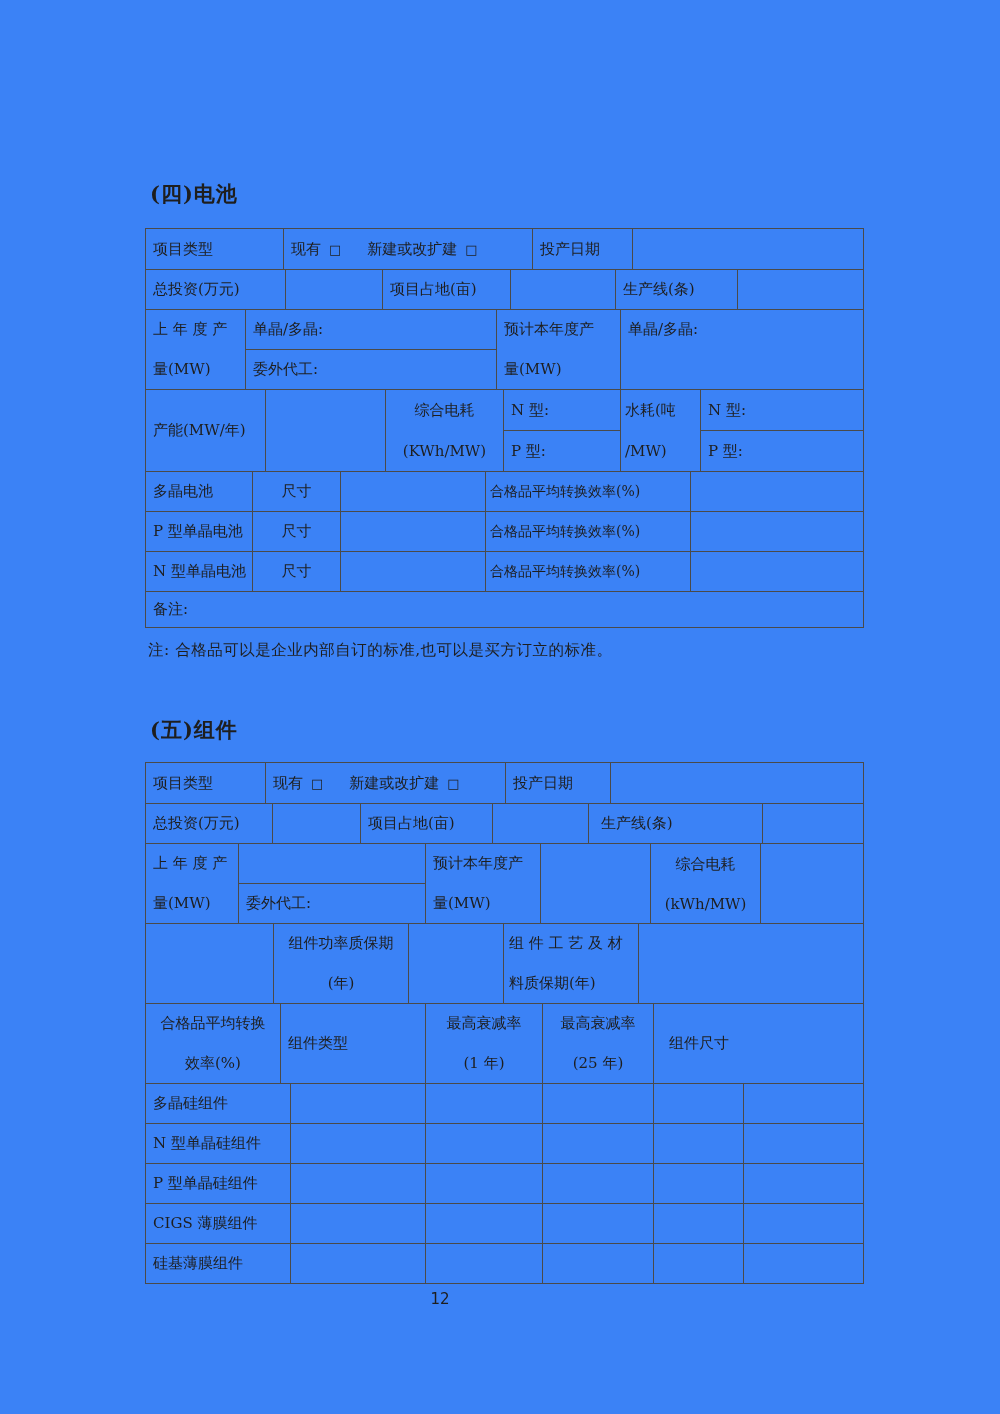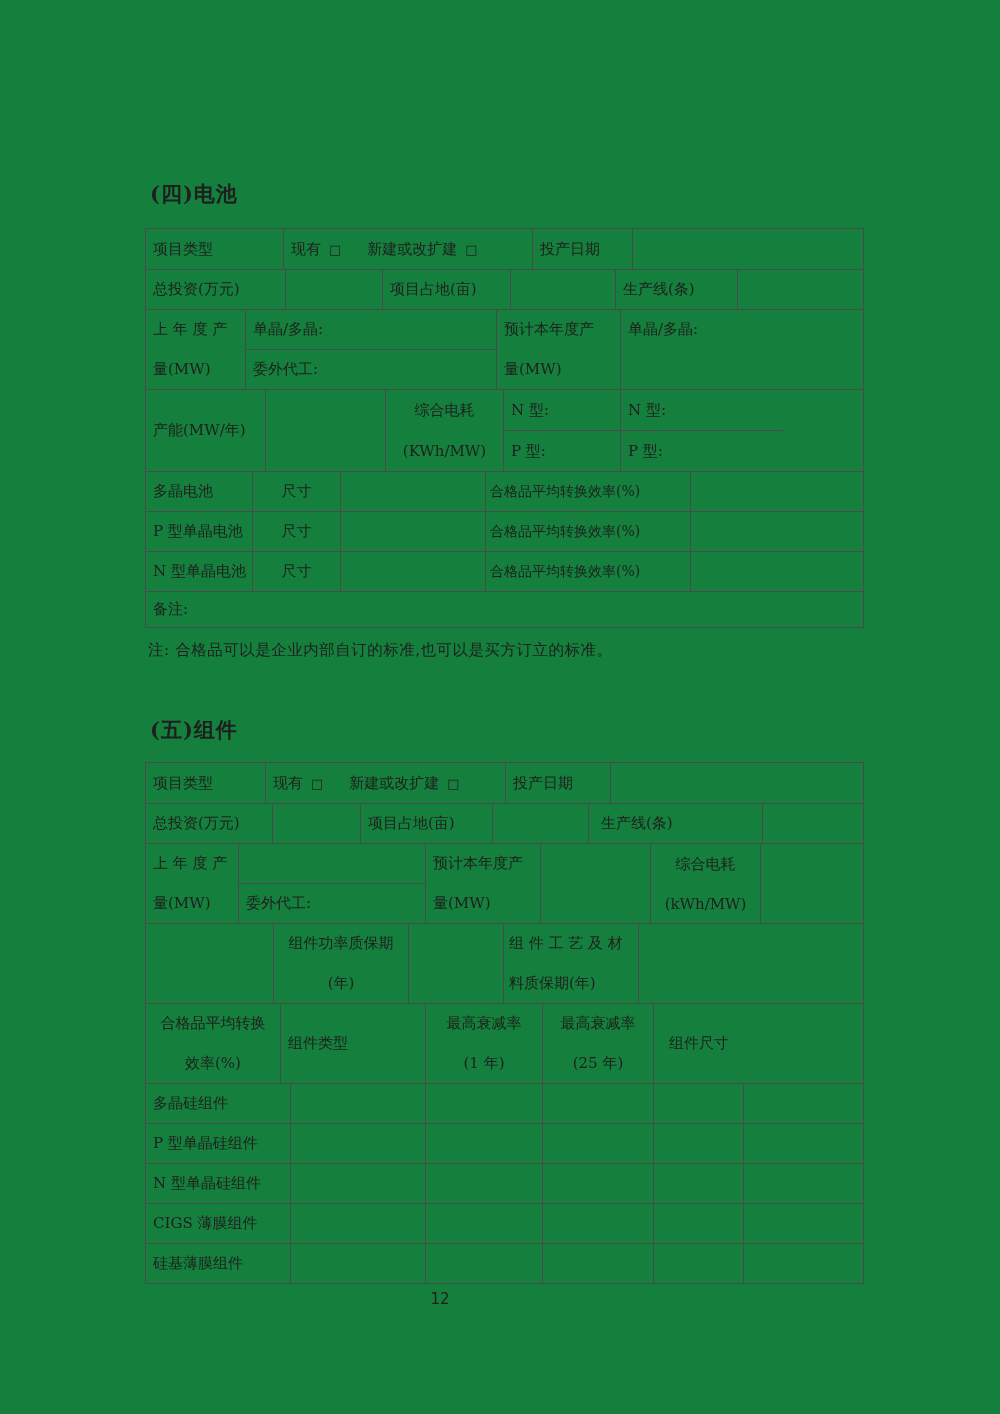--- a/index.html
+++ b/index.html
@@ -1,19 +1,19 @@
 <!DOCTYPE html>
 <html><head>
 <meta charset="utf-8">
 <style>
   :root{ --bc:#4a4a4a; --tc:#1e1e1e; }
   html,body{margin:0;padding:0;}
   body{background:#e9e9e9;}
   .page{
-    position:relative; width:1000px; height:1414px; background:#15803d;
+    position:relative; width:1000px; height:1414px; background:#3b82f6;
     font-family:"DejaVu Serif","Liberation Serif",serif;
     color:var(--tc); font-size:15px; overflow:hidden; margin:0 auto;
   }
   .sec-title{ position:absolute; font-size:21px; font-weight:bold; letter-spacing:1px; }
   .tbl{ position:absolute; width:717px; border:1px solid var(--bc); box-sizing:content-box; }
   .row{ display:flex; width:717px; box-sizing:border-box; }
   .row + .row{ border-top:1px solid var(--bc); }
   .h40{height:40px} .h36{height:36px} .h80{height:80px} .h82{height:82px}
   .c{
     box-sizing:border-box; border-right:1px solid var(--bc);
@@ -84,20 +84,24 @@
       <div class="c" style="width:120px">产能(MW/年)</div>
       <div class="c" style="width:120px"></div>
       <div class="c twoc" style="width:118px">
         <span>综合电耗</span>
         <span>(KWh/MW)</span>
       </div>
       <div class="stack" style="width:117px">
         <div class="sub">N 型:</div>
         <div class="sub">P 型:</div>
       </div>
+      <div class="c two" style="width:80px;padding-left:4px">
+        <span>水耗(吨</span>
+        <span>/MW)</span>
+      </div>
       <div class="stack" style="width:162px">
         <div class="sub">N 型:</div>
         <div class="sub">P 型:</div>
       </div>
     </div>
 
     <div class="row h40">
       <div class="c" style="width:107px">多晶电池</div>
       <div class="c center" style="width:88px">尺寸</div>
       <div class="c" style="width:145px"></div>
@@ -206,36 +210,36 @@
 
     <div class="row h40">
       <div class="c" style="width:145px">多晶硅组件</div>
       <div class="c" style="width:135px"></div>
       <div class="c" style="width:117px"></div>
       <div class="c" style="width:111px"></div>
       <div class="c" style="width:90px"></div>
       <div class="c" style="width:119px"></div>
     </div>
     <div class="row h40">
+      <div class="c" style="width:145px">N 型单晶硅组件</div>
+      <div class="c" style="width:135px"></div>
+      <div class="c" style="width:117px"></div>
+      <div class="c" style="width:111px"></div>
+      <div class="c" style="width:90px"></div>
+      <div class="c" style="width:119px"></div>
+    </div>
+    <div class="row h40">
       <div class="c" style="width:145px">P 型单晶硅组件</div>
       <div class="c" style="width:135px"></div>
       <div class="c" style="width:117px"></div>
       <div class="c" style="width:111px"></div>
       <div class="c" style="width:90px"></div>
       <div class="c" style="width:119px"></div>
     </div>
     <div class="row h40">
-      <div class="c" style="width:145px">N 型单晶硅组件</div>
-      <div class="c" style="width:135px"></div>
-      <div class="c" style="width:117px"></div>
-      <div class="c" style="width:111px"></div>
-      <div class="c" style="width:90px"></div>
-      <div class="c" style="width:119px"></div>
-    </div>
-    <div class="row h40">
       <div class="c" style="width:145px">CIGS 薄膜组件</div>
       <div class="c" style="width:135px"></div>
       <div class="c" style="width:117px"></div>
       <div class="c" style="width:111px"></div>
       <div class="c" style="width:90px"></div>
       <div class="c" style="width:119px"></div>
     </div>
     <div class="row h40">
       <div class="c" style="width:145px">硅基薄膜组件</div>
       <div class="c" style="width:135px"></div>

